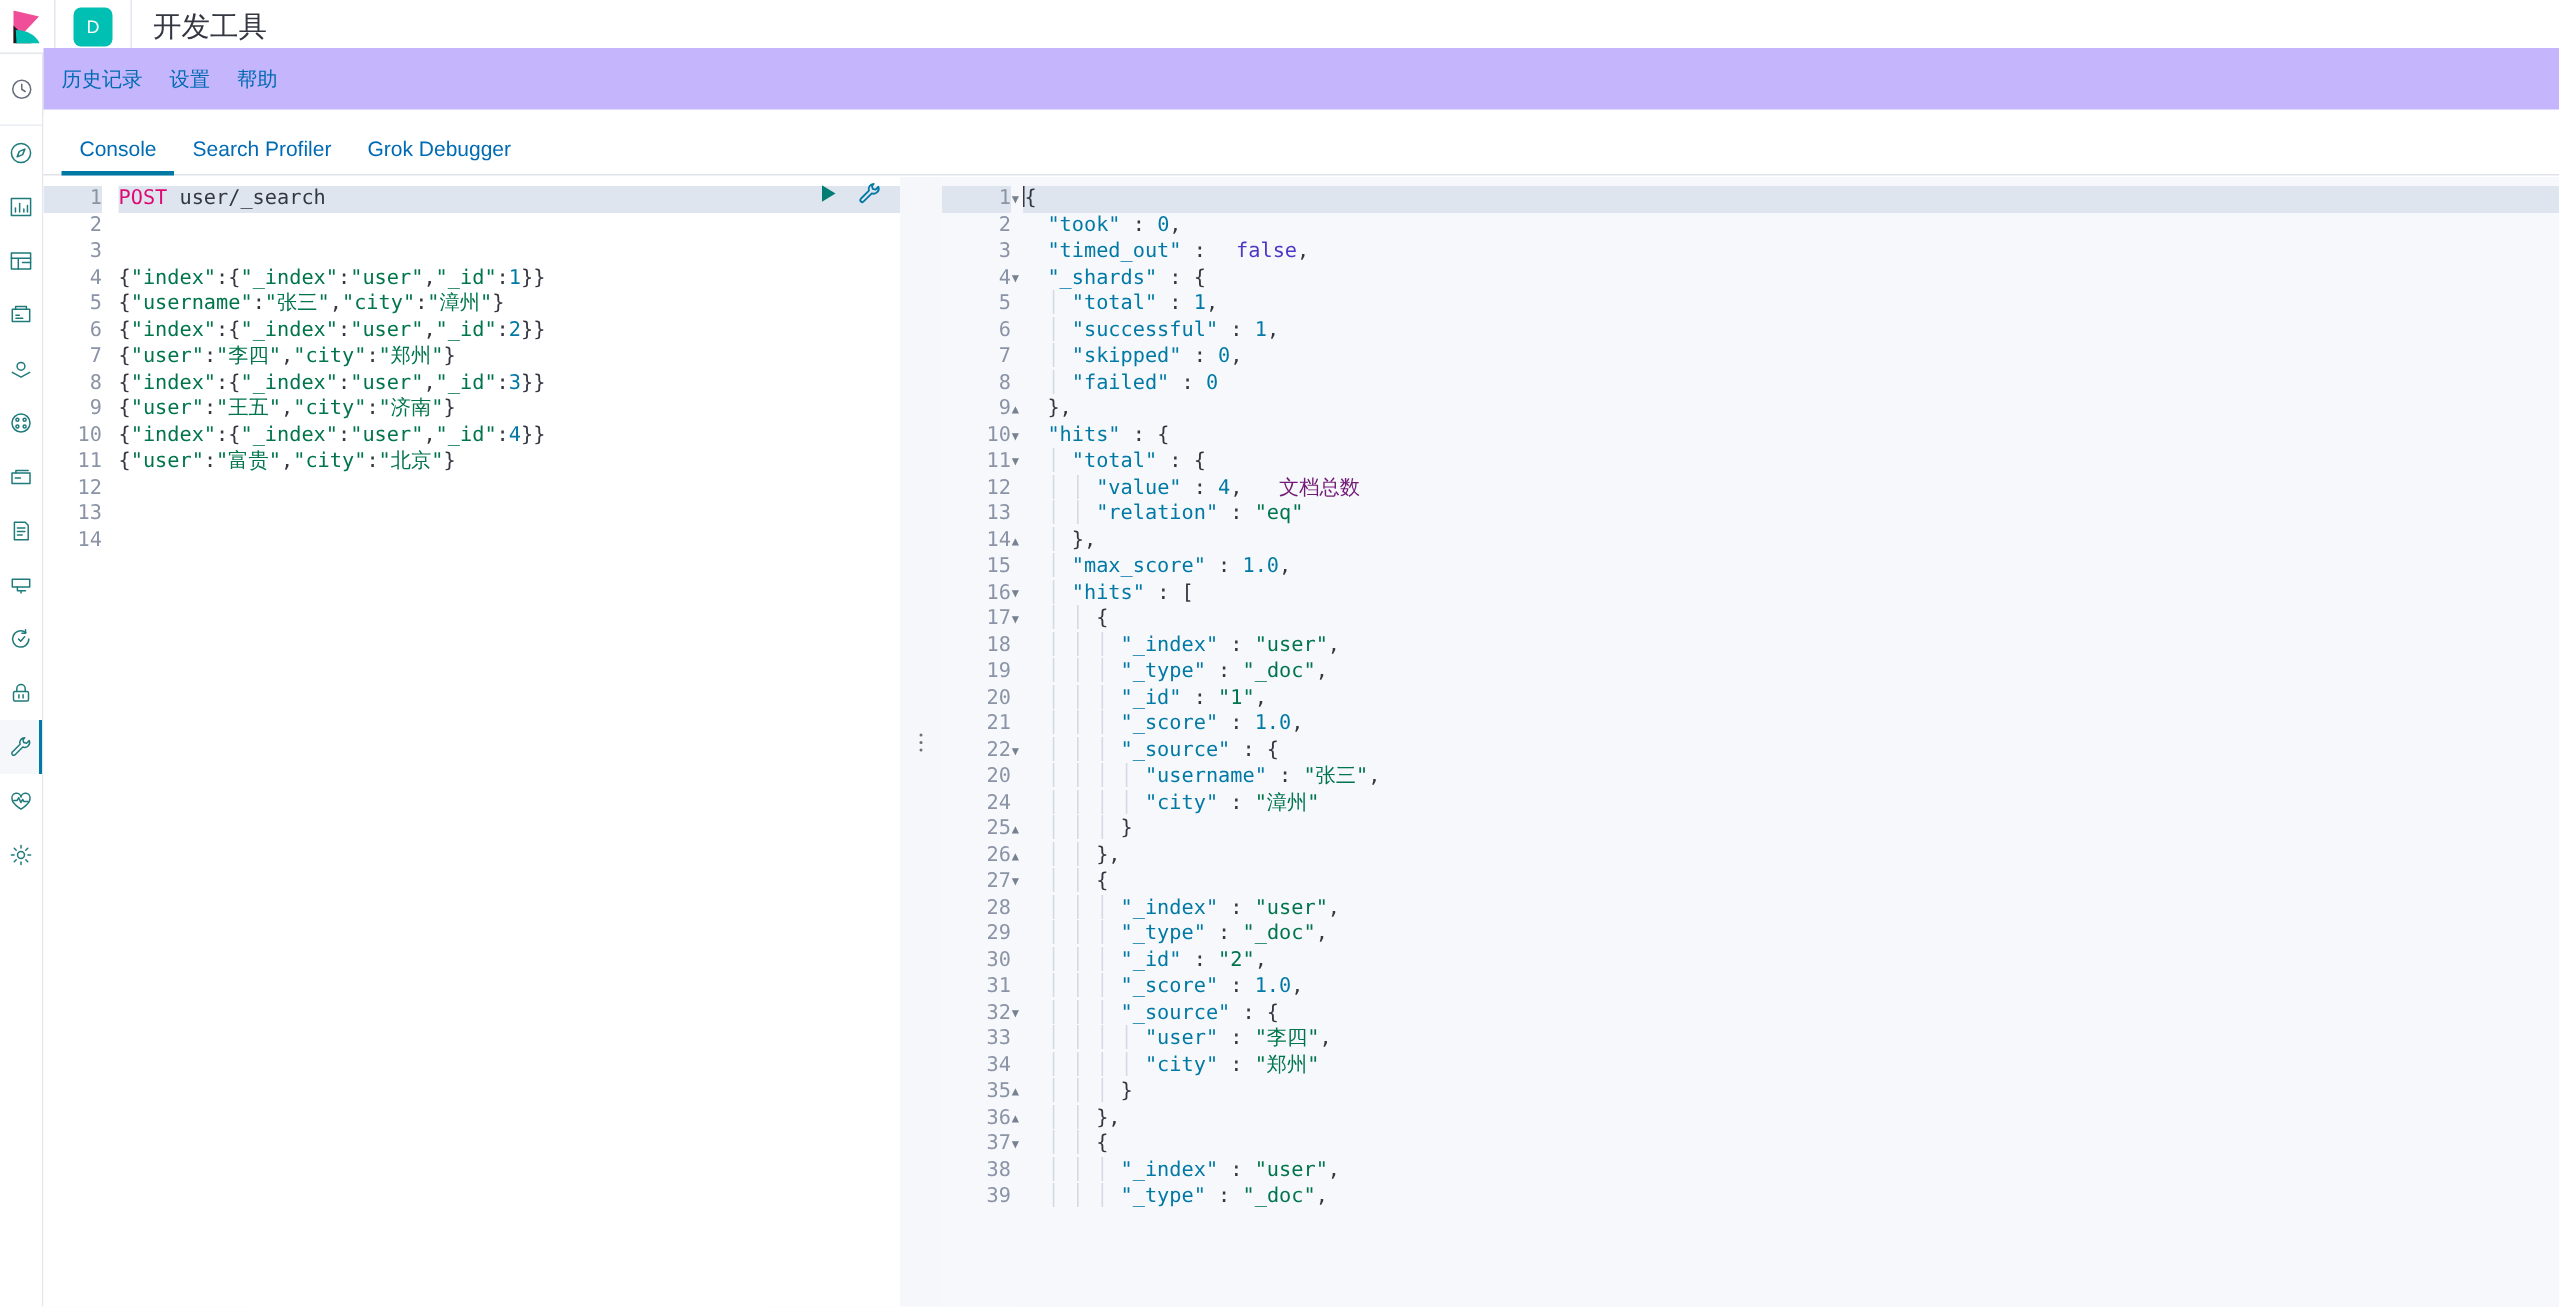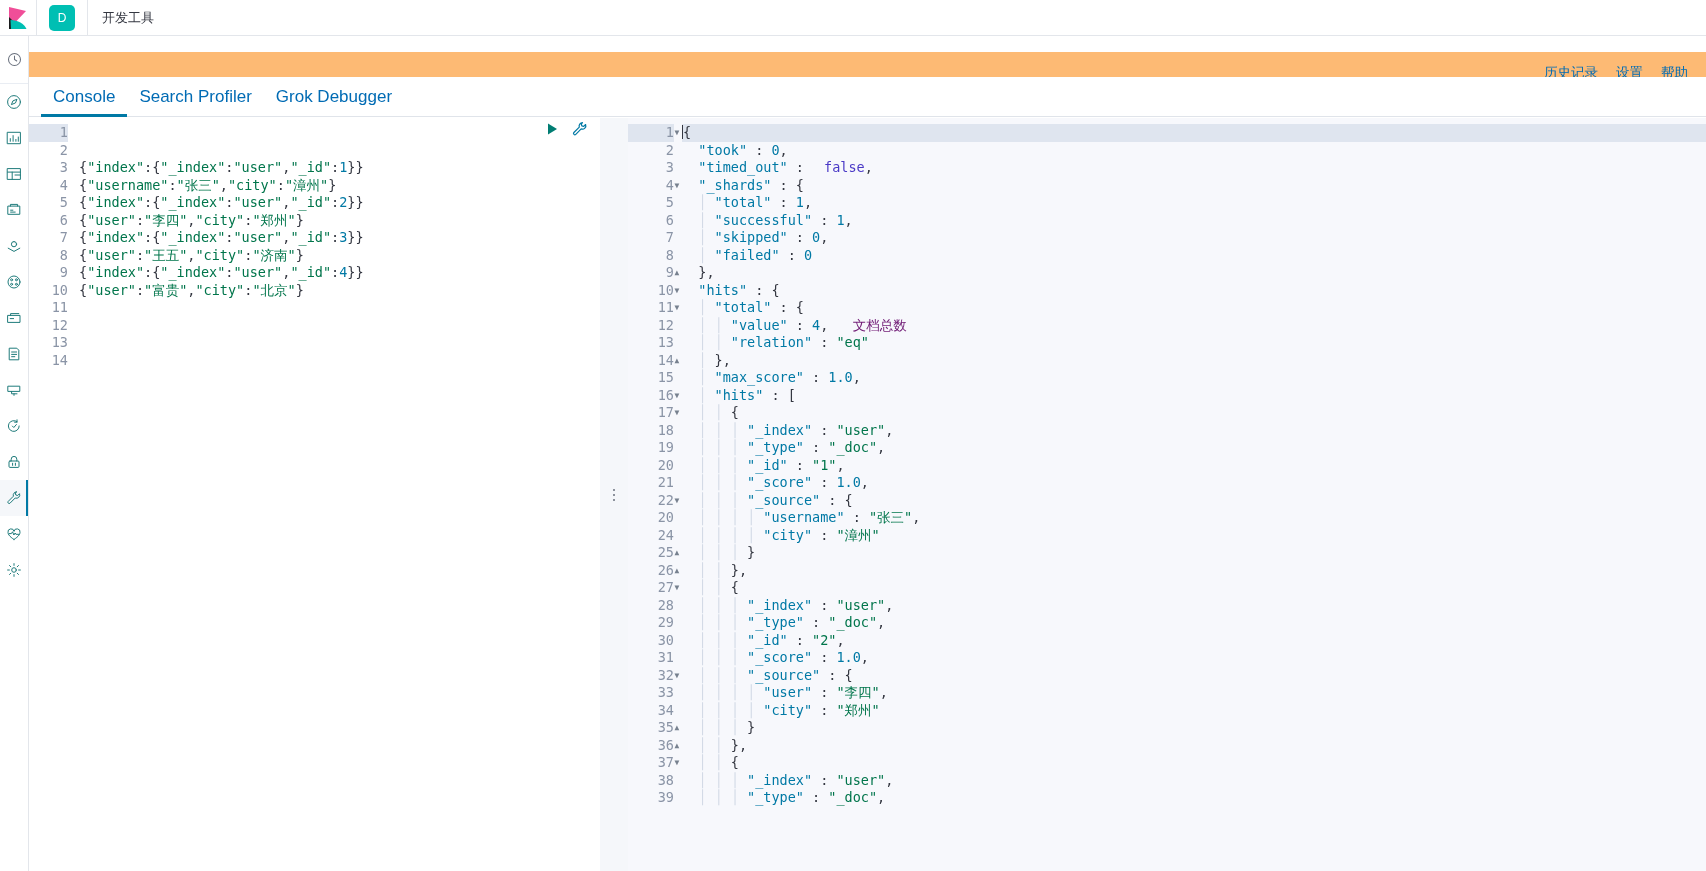--- a/index.html
+++ b/index.html
@@ -23,21 +23,21 @@
     justify-content: center; flex: 0 0 36px;
   }
   .topbar-sep { width: 1px; height: 36px; background: #e3e6eb; flex: 0 0 1px; }
   .app-badge {
     width: 26px; height: 26px; border-radius: 5px; background: #00bfb3;
     color: #fff; font-size: 12px; display:flex; align-items:center;
     justify-content:center; margin: 0 12px; flex: 0 0 26px;
     font-family: "Liberation Sans", sans-serif;
   }
   .app-title {
-    font-size: 13px; color: #343741; margin-left: 14px; white-space: nowrap;
+    font-size: 19px; color: #343741; margin-left: 14px; white-space: nowrap;
   }
 
   
   .rail {
     position: absolute; top: 36px; left: 0; width: 29px; height: 835px;
     background: #fff; border-right: 1px solid #e3e6eb;
   }
   .rail-recent {
     height: 48px; border-bottom: 1px solid #e9edf3;
     display:flex; align-items:center; justify-content:center;
@@ -48,36 +48,36 @@
   }
   .rail-item.selected { background: #f5f7fa; }
   .rail-item.selected::after {
     content:""; position:absolute; right:0; top:0; bottom:0; width:2px;
     background:#0079a5;
   }
   .rail-item svg, .rail-recent svg { display:block; }
 
   
   .subnav {
-    position: absolute; top: 52px; left: 29px; width: 1677px; height: 41px;
-    background: #fdba74; display: flex; align-items: center; padding-left: 12px; justify-content: flex-end;
+    position: absolute; top: 32px; left: 29px; width: 1677px; height: 41px;
+    background: #c4b5fd; display: flex; align-items: center; padding-left: 12px;
   }
   .subnav a {
     color: #006bb4; font-size: 13.5px; margin-right: 18px;
     text-decoration: none; cursor: pointer; white-space: nowrap;
   }
 
   
   .tabs {
     position: absolute; top: 77px; left: 29px; width: 1677px; height: 40px;
     background: #fff; display: flex; align-items: flex-end;
     border-bottom: 1px solid #e0e4ea; padding-left: 12px;
   }
   .tab {
-    font-size: 17px; color: #006bb4; padding: 0 12px 9px 12px;
+    font-size: 14px; color: #006bb4; padding: 0 12px 9px 12px;
     cursor: pointer; white-space: nowrap; position: relative;
   }
   .tab.active::after {
     content:""; position:absolute; left:0; right:0; bottom:-1px;
     height:3px; background:#0079a5;
   }
 
   
   .console-wrap {
     position: absolute; top: 118px; left: 29px;
@@ -302,20 +302,21 @@
             <div class="gline">7</div>
             <div class="gline">8</div>
             <div class="gline">9</div>
             <div class="gline">10</div>
             <div class="gline">11</div>
             <div class="gline">12</div>
             <div class="gline">13</div>
             <div class="gline">14</div>
           </div>
         <div class="code" id="req-code">
+            <div class="cline cur"><span class="t-method">POST</span><span class="t-url"> user/_search</span></div>
             <div class="cline"></div>
             <div class="cline"></div>
             <div class="cline"><span class="t-punc">{</span><span class="t-str">"index"</span><span class="t-punc">:{</span><span class="t-str">"_index"</span><span class="t-punc">:</span><span class="t-str">"user"</span><span class="t-punc">,</span><span class="t-str">"_id"</span><span class="t-punc">:</span><span class="t-num">1</span><span class="t-punc">}}</span></div>
             <div class="cline"><span class="t-punc">{</span><span class="t-str">"username"</span><span class="t-punc">:</span><span class="t-str">"张三"</span><span class="t-punc">,</span><span class="t-str">"city"</span><span class="t-punc">:</span><span class="t-str">"漳州"</span><span class="t-punc">}</span></div>
             <div class="cline"><span class="t-punc">{</span><span class="t-str">"index"</span><span class="t-punc">:{</span><span class="t-str">"_index"</span><span class="t-punc">:</span><span class="t-str">"user"</span><span class="t-punc">,</span><span class="t-str">"_id"</span><span class="t-punc">:</span><span class="t-num">2</span><span class="t-punc">}}</span></div>
             <div class="cline"><span class="t-punc">{</span><span class="t-str">"user"</span><span class="t-punc">:</span><span class="t-str">"李四"</span><span class="t-punc">,</span><span class="t-str">"city"</span><span class="t-punc">:</span><span class="t-str">"郑州"</span><span class="t-punc">}</span></div>
             <div class="cline"><span class="t-punc">{</span><span class="t-str">"index"</span><span class="t-punc">:{</span><span class="t-str">"_index"</span><span class="t-punc">:</span><span class="t-str">"user"</span><span class="t-punc">,</span><span class="t-str">"_id"</span><span class="t-punc">:</span><span class="t-num">3</span><span class="t-punc">}}</span></div>
             <div class="cline"><span class="t-punc">{</span><span class="t-str">"user"</span><span class="t-punc">:</span><span class="t-str">"王五"</span><span class="t-punc">,</span><span class="t-str">"city"</span><span class="t-punc">:</span><span class="t-str">"济南"</span><span class="t-punc">}</span></div>
             <div class="cline"><span class="t-punc">{</span><span class="t-str">"index"</span><span class="t-punc">:{</span><span class="t-str">"_index"</span><span class="t-punc">:</span><span class="t-str">"user"</span><span class="t-punc">,</span><span class="t-str">"_id"</span><span class="t-punc">:</span><span class="t-num">4</span><span class="t-punc">}}</span></div>
             <div class="cline"><span class="t-punc">{</span><span class="t-str">"user"</span><span class="t-punc">:</span><span class="t-str">"富贵"</span><span class="t-punc">,</span><span class="t-str">"city"</span><span class="t-punc">:</span><span class="t-str">"北京"</span><span class="t-punc">}</span></div>

